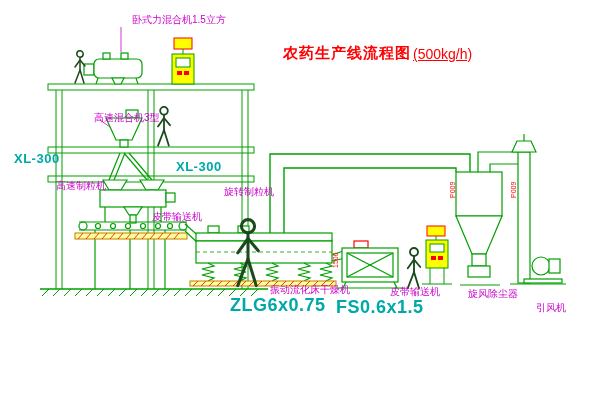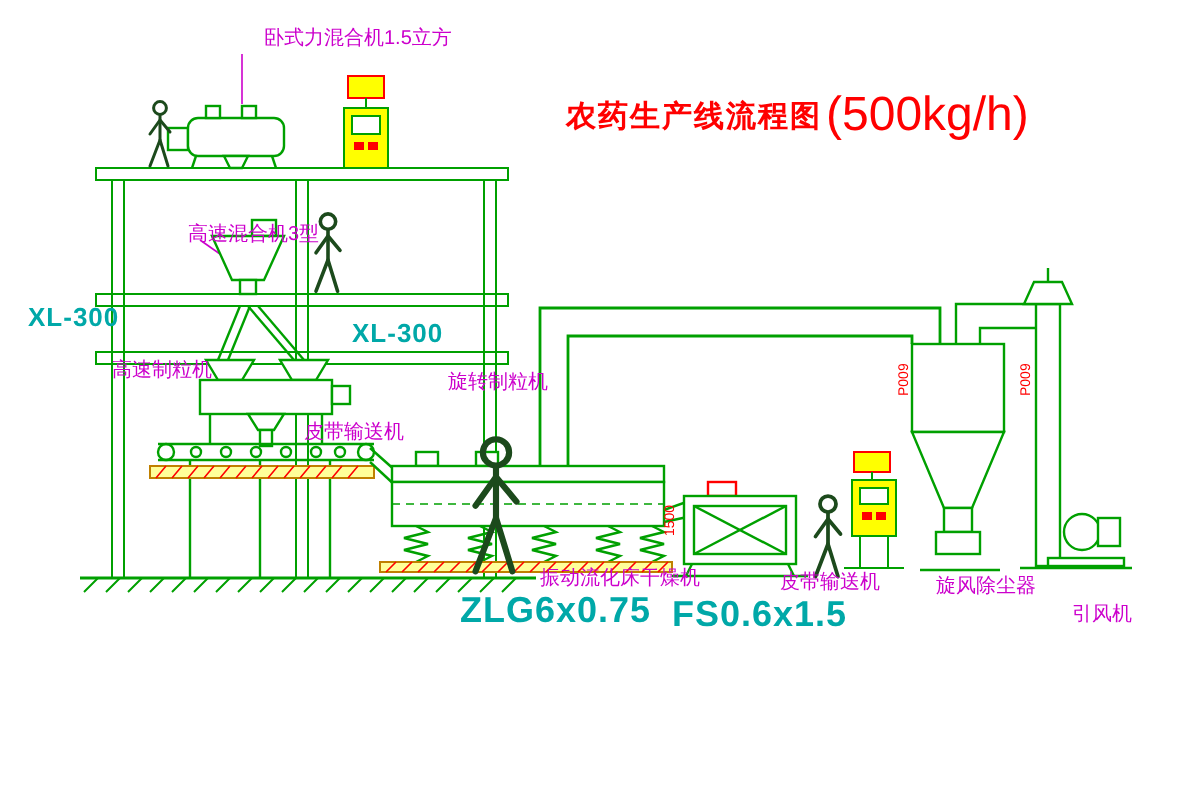--- a/index.html
+++ b/index.html
@@ -9,21 +9,21 @@
   }
   .canvas svg { position:absolute; left:0; top:0; }
   .lbl { position:absolute; white-space:nowrap; line-height:1.1; }
   .magenta { color:#CC00CC; font-size:10px;margin-left:48px; }
   .cyan    { color:#00A8A8; font-size:13px; font-weight:bold; letter-spacing:.5px; }
   .cyan-lg { color:#00A8A8; font-size:18px; font-weight:bold; letter-spacing:.5px; }
   .red-sm  { color:#FF0000; font-size:7px; }
   .rot     { transform:rotate(-90deg); transform-origin:left top; }
   .title-wrap { position:absolute; left:283px; top:44px; display:flex; align-items:center; color:#FF0000; }
   .title-cn  { font-size:15px; font-weight:bold; letter-spacing:1px; }
-  .title-cap { font-size:24px; font-weight:normal; margin-left:2px; }
+  .title-cap { font-size:14px; font-weight:normal; margin-left:2px;text-decoration:underline; }
 </style>
 </head>
 <body>
 
 <div class="canvas">
 
 <svg width="600" height="403" viewBox="0 0 600 403">
   <defs>
     <g id="person-shape" fill="none" stroke="#1c4a1c" stroke-width="1.5" stroke-linecap="round">
       <circle cx="0" cy="4" r="3.2"></circle>

